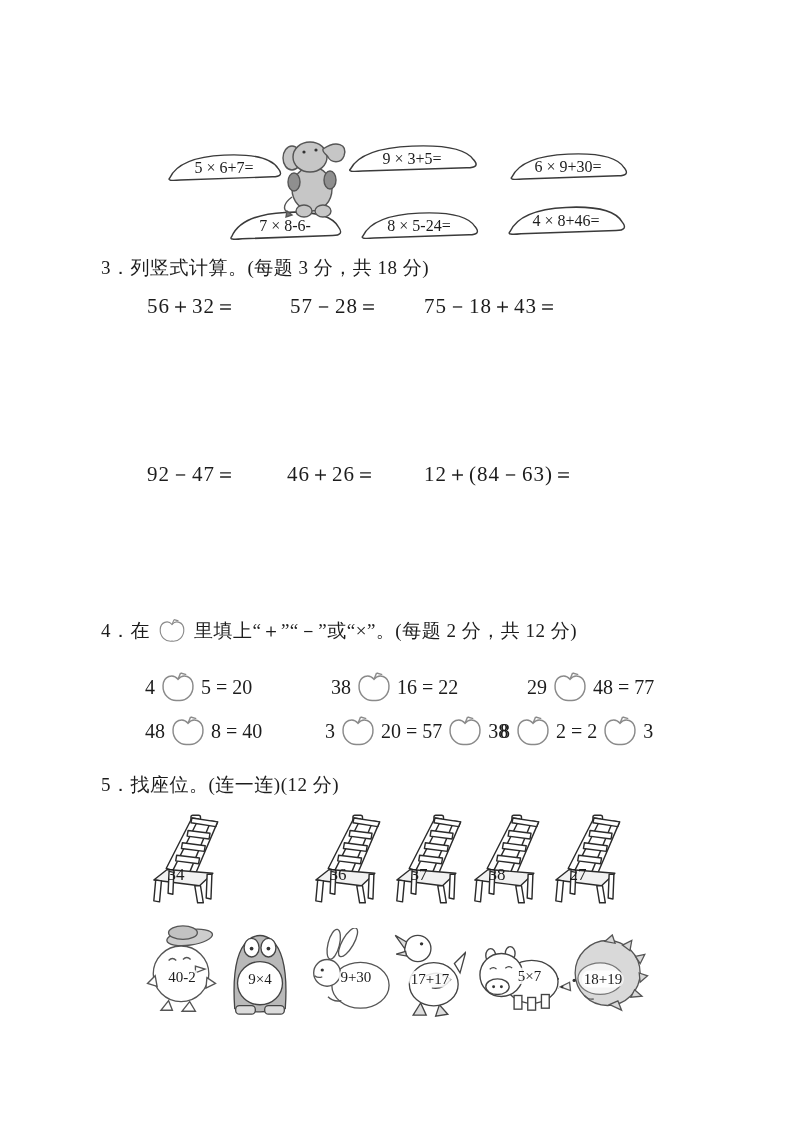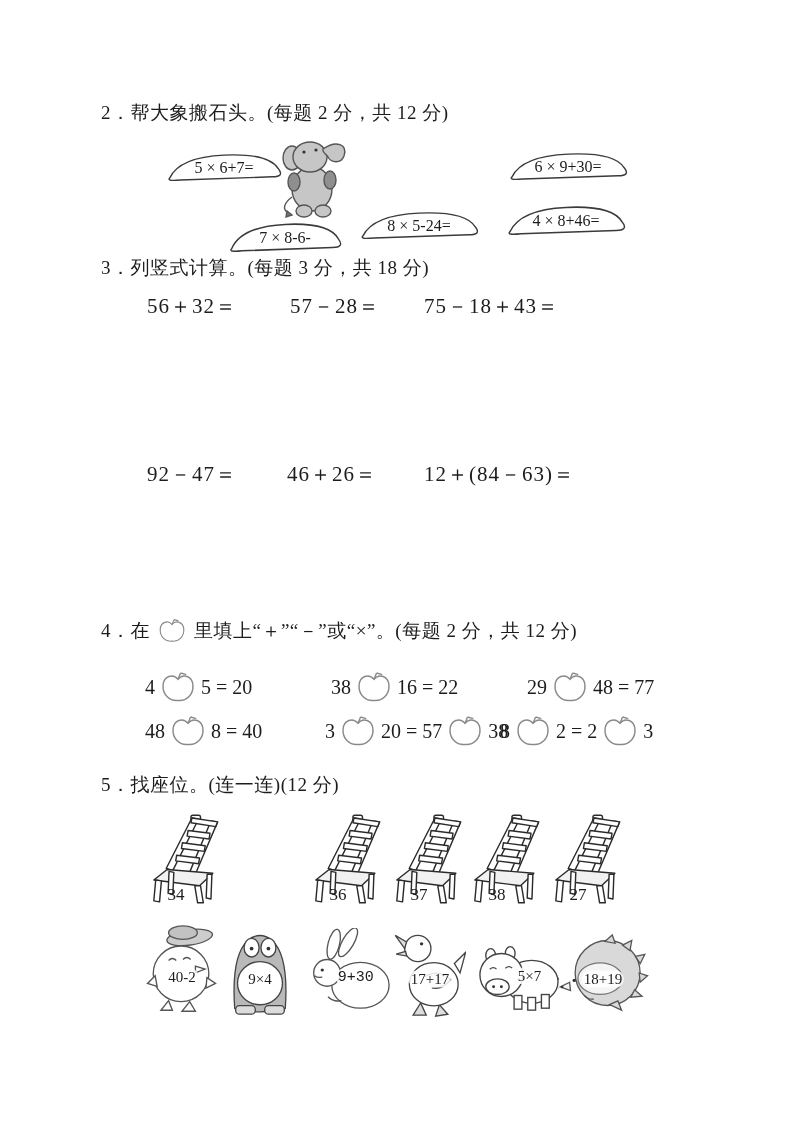--- a/index.html
+++ b/index.html
@@ -23,21 +23,21 @@
   
   .q4-title { display:flex; align-items:center; gap:7px; }
   .q4-title .apple svg { width:30px; height:26px; }
   .apple-eq { position:absolute; display:flex; align-items:center; gap:4px;
               font-size:20px; white-space:nowrap; height:38px; }
   .apple-eq .apple svg { width:38px; height:33px; }
   .apple { display:inline-flex; }
   
   .chair { position:absolute; width:80px; height:94px; }
   .chair svg { position:absolute; inset:0; width:100%; height:100%; }
-  .chair .chair-num { position:absolute; left:22%; top:56%; font-size:17px;margin-top:20px; }
+  .chair .chair-num { position:absolute; left:22%; top:56%; font-size:17px; }
   
   .animal { position:absolute; }
   .animal svg { position:absolute; inset:0; width:100%; height:100%; }
   .animal .animal-label {
     position:absolute; left:50%; top:58%; transform:translate(-50%,-50%);
     font-size:15px; background:rgba(255,255,255,0.85); border-radius:8px;
     padding:0 2px; white-space:nowrap;
   }
   .hidden-defs { position:absolute; width:0; height:0; overflow:hidden; }
 </style>
@@ -64,35 +64,40 @@
       <polygon points="6,69 12,70 10,92 4,91"></polygon>
       <polygon points="20,60 25,61 24,84 19,83"></polygon>
       <polygon points="60,63 65,63 64,89 59,88"></polygon>
       <polygon points="47,75 53,75 56,93 50,93"></polygon>
     </g>
   </defs>
 </svg>
 
 <div class="page">
 
-  <div class="abs q-title" style="left:101px; top:100px;">2．帮大象搬石头。(每题 2 分，共 12 分)</div>
 
   <div class="stone" style="left:164px; top:151px; width:120px; height:31px;">
     <svg viewBox="0 0 124 30" preserveAspectRatio="none">
         <use href="#stone-sym"></use>
       </svg>
     <span class="stone-label">5 × 6+7=</span>
   </div>
+  <div class="stone" style="left:344px; top:142px; width:136px; height:31px;">
+    <svg viewBox="0 0 124 30" preserveAspectRatio="none">
+        <use href="#stone-sym"></use>
+      </svg>
+    <span class="stone-label">9 × 3+5=</span>
+  </div>
   <div class="stone" style="left:506px; top:150px; width:124px; height:31px;">
     <svg viewBox="0 0 124 30" preserveAspectRatio="none">
         <use href="#stone-sym"></use>
       </svg>
     <span class="stone-label">6 × 9+30=</span>
   </div>
-  <div class="stone" style="left:226px; top:220px; width:118px; height:33px;">
+  <div class="stone" style="left:226px; top:208px; width:118px; height:33px;">
     <svg viewBox="0 0 124 30" preserveAspectRatio="none">
         <use href="#stone-sym"></use>
       </svg>
     <span class="stone-label">7 × 8-6-</span>
   </div>
   <div class="stone" style="left:357px; top:209px; width:124px; height:31px;">
     <svg viewBox="0 0 124 30" preserveAspectRatio="none">
         <use href="#stone-sym"></use>
       </svg>
     <span class="stone-label">8 × 5-24=</span>
@@ -271,21 +276,21 @@
         <ellipse cx="33" cy="59" rx="24" ry="23" fill="#fff"></ellipse>
         <rect x="7" y="83" width="21" height="9" rx="4" fill="#dcdcdc"></rect>
         <rect x="38" y="83" width="21" height="9" rx="4" fill="#dcdcdc"></rect>
       </g>
       <circle cx="24" cy="22" r="2" fill="#333"></circle>
       <circle cx="42" cy="22" r="2" fill="#333"></circle>
     </svg>
     <span class="animal-label">9×4</span>
   </div>
 
-  <div class="animal" style="left:306px; top:928px; width:86px; height:84px;font-family:Liberation Mono, monospace;">
+  <div class="animal" style="left:306px; top:928px; width:86px; height:84px;">
     <svg viewBox="0 0 88 88">
       <g stroke="#555" stroke-width="1.4" fill="#fff">
         <ellipse cx="28" cy="17" rx="6" ry="16" transform="rotate(14 28 17)"></ellipse>
         <ellipse cx="43" cy="15" rx="6" ry="17" transform="rotate(30 43 15)"></ellipse>
         <ellipse cx="56" cy="60" rx="30" ry="24"></ellipse>
         <circle cx="21" cy="47" r="14"></circle>
         <path d="M22 72 q6 6 14 4" fill="none"></path>
       </g>
       <circle cx="16" cy="44" r="1.7" fill="#333"></circle>
       <path d="M8 50 q4 3 8 1" stroke="#555" fill="none" stroke-width="1.3"></path>

